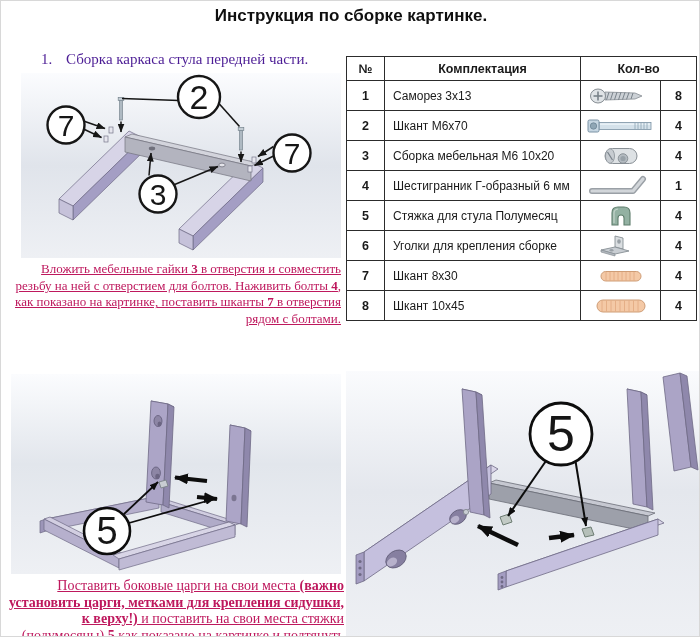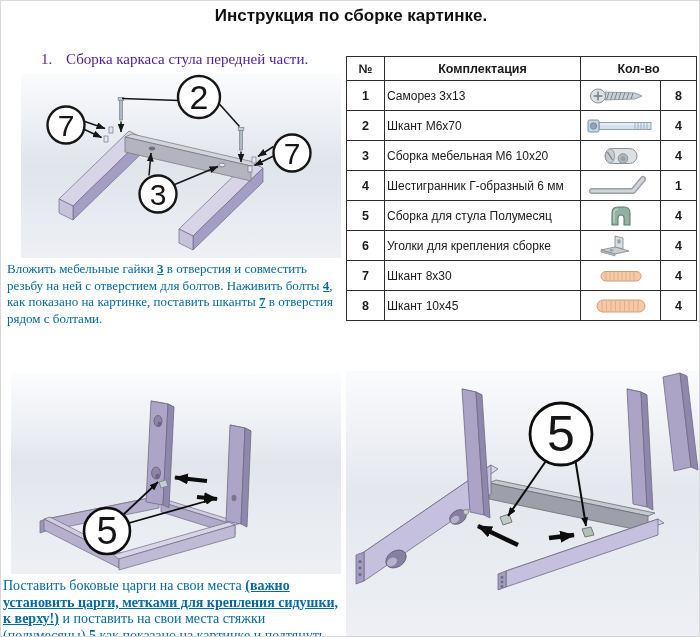--- a/index.html
+++ b/index.html
@@ -18,36 +18,36 @@
     position:absolute; top:50px; left:40px; width:310px;
     font-family:"Liberation Serif", serif; font-size:15px; color:#4c1d95;
   }
   .step-heading .num { display:inline-block; width:25px; }
   .diagram { position:absolute; display:block; }
   #diagram1 { left:20px;  top:72px;  }
   #diagram2 { left:10px;  top:373px; }
   #diagram3 { left:345px; top:370px; }
   .note {
     position:absolute; font-family:"Liberation Serif", serif;
-    color:#0369a1; text-align:left;
+    color:#be185d; text-align:right;text-decoration:underline;
   }
   #note1 { left:6px; top:260px; width:334px; font-size:13px;   line-height:1.28; }
   #note2 { left:2px; top:577px; width:341px; font-size:14px; line-height:1.18; }
   .parts-table {
     position:absolute; left:345px; top:55px;
     border-collapse:collapse; table-layout:fixed; width:350px;
   }
   .parts-table th, .parts-table td {
     border:1px solid #2c2c2c; color:#1a1a1a; font-size:12.5px;
     vertical-align:middle; overflow:hidden;
   }
   .parts-table .t-title   { height:22px; font-weight:bold; text-align:center; }
   .parts-table .t-head th { height:24px; font-weight:bold; text-align:center; }
   .parts-table td.c-num   { text-align:center; font-weight:bold; }
-  .parts-table td.c-name  { padding-left:2px; font-size:12px; }
+  .parts-table td.c-name  { padding-left:8px; font-size:12px; }
   .parts-table td.c-img   { text-align:center; }
   .parts-table td.c-img svg { display:inline-block; vertical-align:middle; }
   .parts-table td.c-qty   { text-align:center; font-weight:bold; }
   .parts-table tbody tr   { height:30px; }
   svg text.callout-num {
     font-family:"Liberation Sans", sans-serif; fill:#161616; font-weight:400;
   }
 </style>
 </head>
 <body>
@@ -218,21 +218,21 @@
         <td class="c-img">
           <svg width="72" height="26" viewBox="0 0 72 26">
             <path d="M7,18 L48,18 L58,6" fill="none" stroke="#9aa0a6" stroke-width="6" stroke-linecap="round" stroke-linejoin="round"></path>
             <path d="M7,18 L48,18 L58,6" fill="none" stroke="#d2d6da" stroke-width="3.2" stroke-linecap="round" stroke-linejoin="round"></path>
           </svg>
         </td>
         <td class="c-qty">1</td>
       </tr>
       <tr>
         <td class="c-num">5</td>
-        <td class="c-name">Сборка для стула Полумесяц</td>
+        <td class="c-name">Стяжка для стула Полумесяц</td>
         <td class="c-img">
           <svg width="72" height="26" viewBox="0 0 72 26">
             <path d="M27,22 L27,10 Q27,4 33,4 L39,4 Q45,4 45,10 L45,22 L39,22 L39,15 Q39,12 36,12 Q33,12 33,15 L33,22 Z" fill="#93b1a2" stroke="#5e7d6c" stroke-width="1.1"></path>
             <path d="M29,20 L29,10 Q29,6.5 33,6" fill="none" stroke="#c3d4ca" stroke-width="1.2"></path>
           </svg>
         </td>
         <td class="c-qty">4</td>
       </tr>
       <tr>
         <td class="c-num">6</td>

